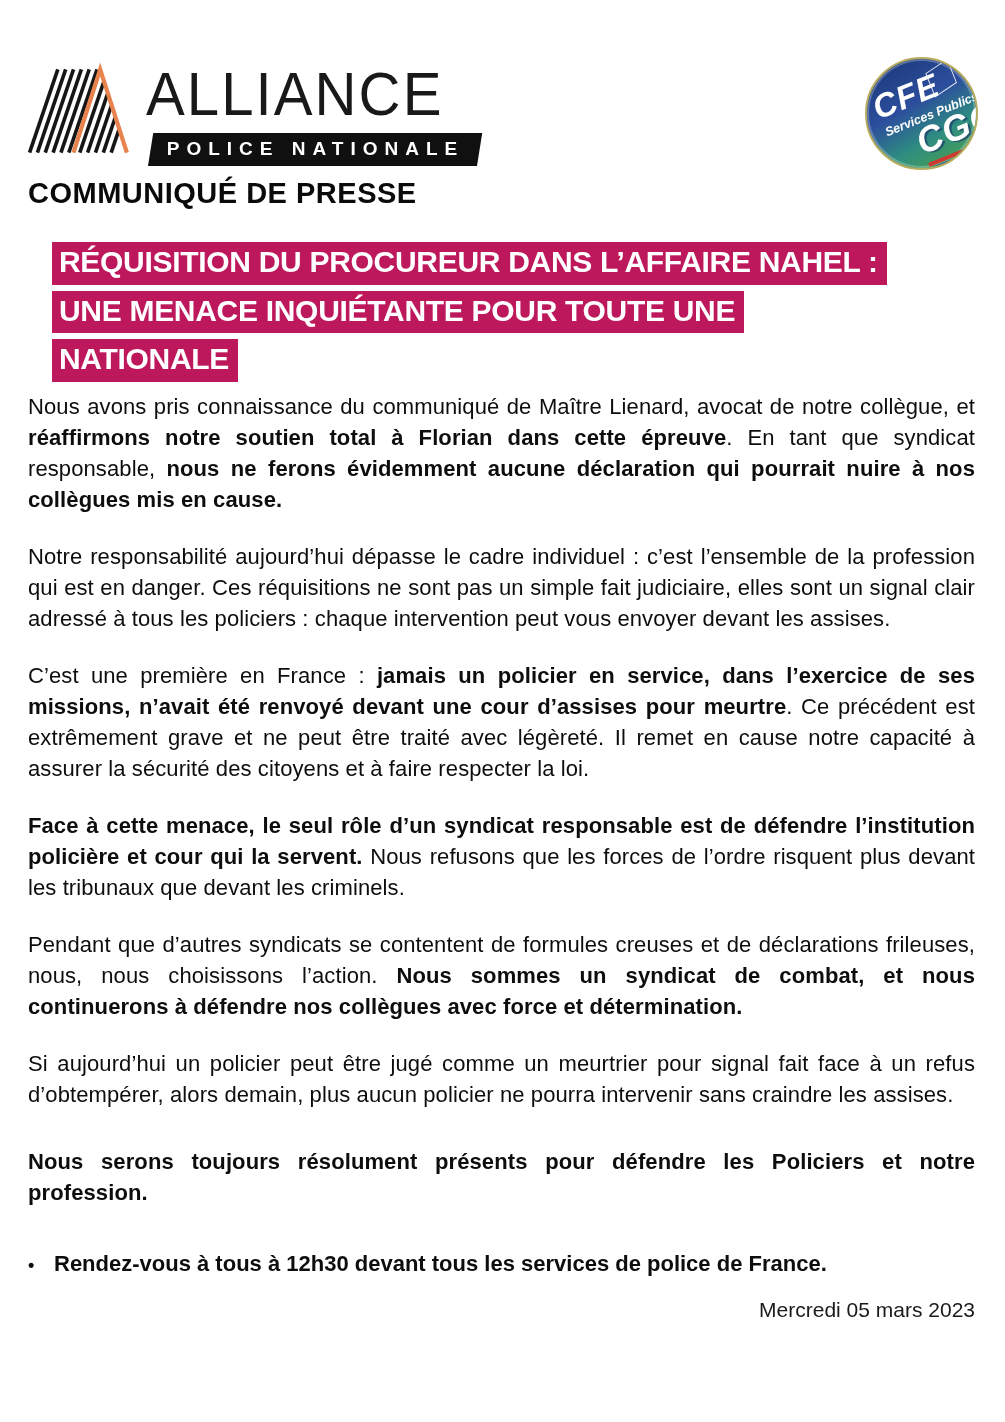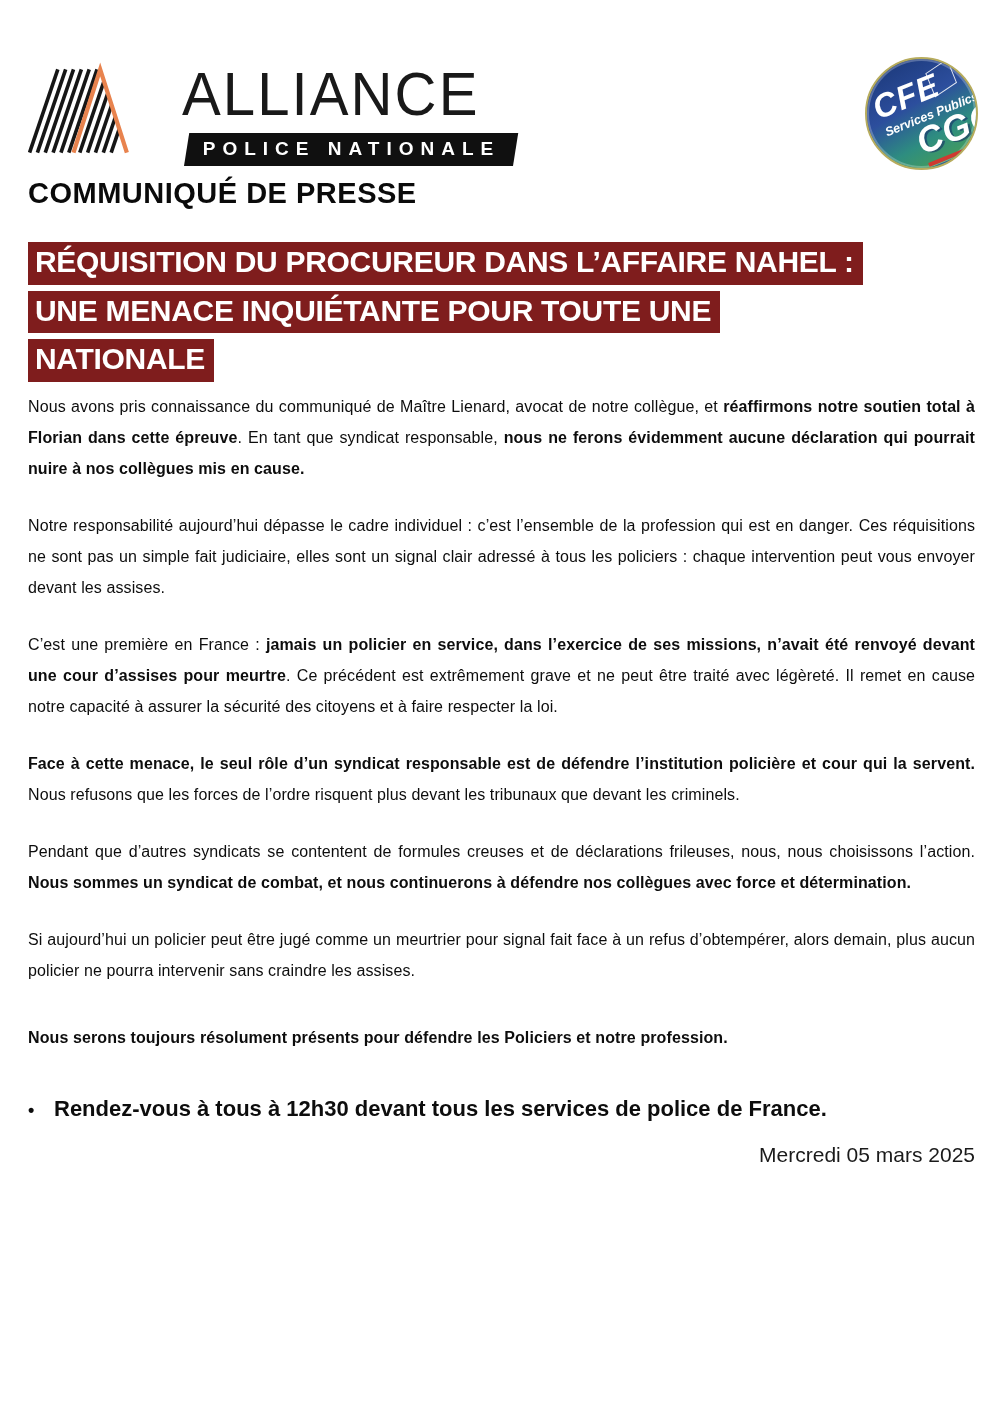--- a/index.html
+++ b/index.html
@@ -9,21 +9,21 @@
     width:1005px; height:1422px;
     margin:0 auto;
     background:#ffffff;
     overflow:hidden;
     font-family:"Liberation Sans", sans-serif;
     color:#0c0c0c;
   }
   .content { padding:55px 30px 0 28px; }
 
   
-  .brand-row { display:flex; align-items:flex-start;gap:36px; }
+  .brand-row { display:flex; align-items:flex-start; }
   .mark { width:102px; height:112px; flex:0 0 auto; }
   .brand-col { margin-left:16px; padding-top:8px; }
   .brand-word {
     font-size:57px; font-weight:400; letter-spacing:2px;
     color:#191919; line-height:1; transform:scale(1.02,1.08);
     transform-origin:left top;
   }
   .banner {
     margin-top:13px; margin-left:2px;
     display:inline-block; background:#101010;
@@ -55,29 +55,29 @@
 
   
   .doc-type {
     margin-top:11px;
     font-size:29px; font-weight:900; letter-spacing:0.5px;
     color:#0a0a0a; line-height:1.05;
   }
   .headline { margin-top:34px; }
   .headline-line { margin-bottom:6px; line-height:1; }
   .headline-line > span {
-    display:inline-block; background:#7f1d1d; color:#ffffff;
+    display:inline-block; background:#be185d; color:#ffffff;
     font-weight:bold; font-size:30px; letter-spacing:-0.3px;
-    padding:4px 9px 6px 7px; line-height:1.08;
+    padding:4px 9px 6px 7px; line-height:1.08;margin-left:24px;
   }
 
   
   .body-text { margin-top:9px; }
   .para {
-    font-size:16px; line-height:31px; text-align:justify;
+    font-size:22px; line-height:31px; text-align:justify;
     margin-bottom:26px; color:#0d0d0d; letter-spacing:0.1px;
   }
   .para .b, .bold { font-weight:bold; }
   .para.extra-space { margin-top:36px; }
 
   .bullet-row {
     display:flex; margin-top:40px;
     font-size:22px; line-height:31px; font-weight:bold; color:#0d0d0d;
   }
   .bullet-marker { width:26px; flex:0 0 auto; font-size:18px; padding-top:2px; }
@@ -151,16 +151,16 @@
         <p class="para"><span>Pendant que d’autres syndicats se contentent de formules creuses et de déclarations frileuses, nous, nous choisissons l’action. </span><span class="b">Nous sommes un syndicat de combat, et nous continuerons à défendre nos collègues avec force et détermination.</span></p>
         <p class="para"><span>Si aujourd’hui un policier peut être jugé comme un meurtrier pour signal fait face à un refus d’obtempérer, alors demain, plus aucun policier ne pourra intervenir sans craindre les assises.</span></p>
         <p class="para extra-space"><span class="b">Nous serons toujours résolument présents pour défendre les Policiers et notre profession.</span></p>
       </div>
 
     <div class="bullet-row">
       <span class="bullet-marker">•</span>
       <span class="bullet-text">Rendez-vous à tous à 12h30 devant tous les services de police de France.</span>
     </div>
 
-    <div class="date-line">Mercredi 05 mars 2025</div>
+    <div class="date-line">Mercredi 05 mars 2023</div>
 
   </div>
 </div>
 
 </body></html>

